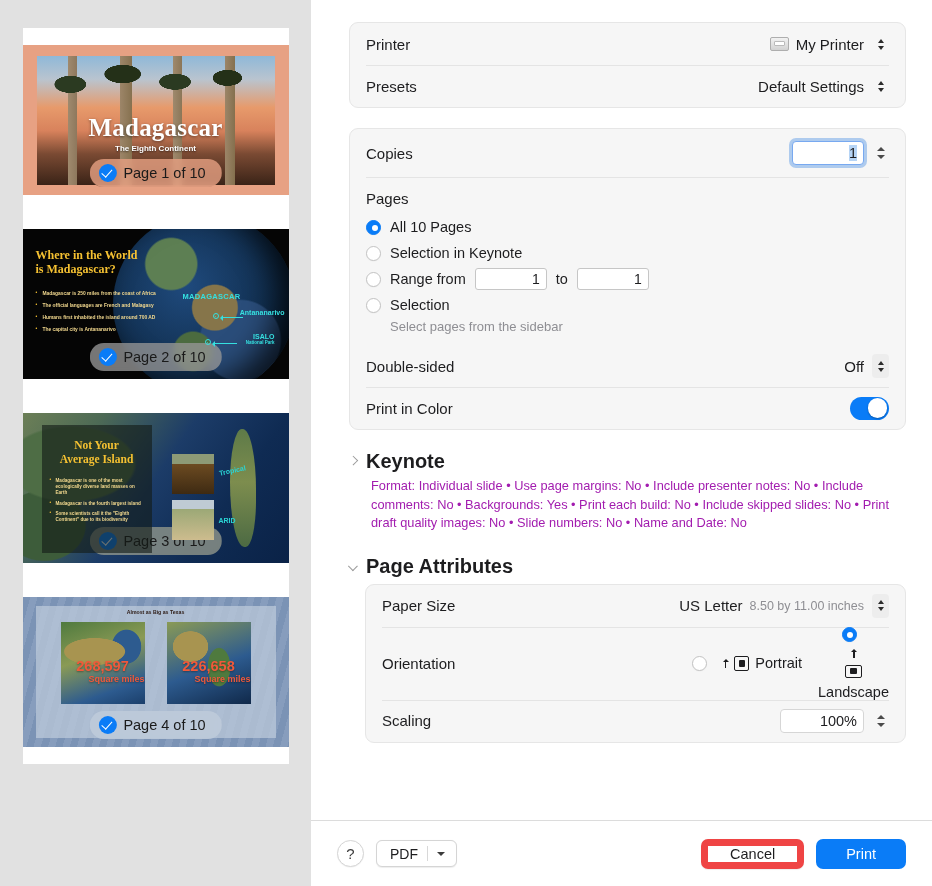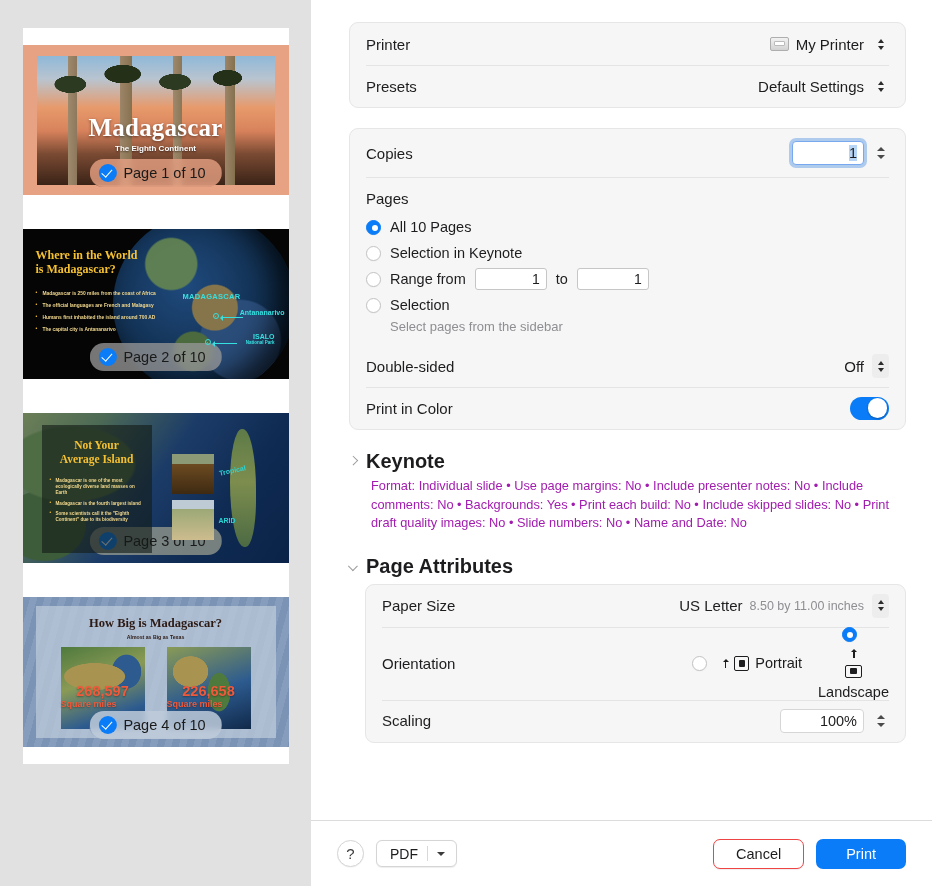--- a/index.html
+++ b/index.html
@@ -191,21 +191,21 @@
       radial-gradient(ellipse 26px 30px at 78% 30%, #2d5b8f 0 55%, transparent 58%),
       linear-gradient(160deg,#4f7a3e,#8a9a55 40%,#2d5b8f 78%,#1b3f6b); }
   .s4 .m2{ background:
       radial-gradient(ellipse 30px 26px at 28% 30%, #a89450 0 58%, transparent 60%),
       radial-gradient(ellipse 20px 34px at 62% 55%, #4f7a3e 0 55%, transparent 58%),
       linear-gradient(160deg,#8a9a55,#2d5b8f 55%,#10294a); }
   .s4 .num{ position:absolute; left:0; right:0; top:44%;
     text-align:center; font-size:14.5px; font-weight:700; color:#f0593a;
     text-shadow:0 1px 2px rgba(0,0,0,.35); }
   .s4 .unit{ position:absolute; left:0; right:0; top:64%;
-    text-align:left; font-size:9px; font-weight:700; color:#f0593a;
+    text-align:right; font-size:9px; font-weight:700; color:#f0593a;
     text-shadow:0 1px 2px rgba(0,0,0,.35); }
   .s4 .badge { background: rgba(190,203,219,.85); }
 
   
   .main { flex:1; height:886px; position:relative; background:#fff; display:flex; flex-direction:column; }
   .scroll { flex:1; overflow:hidden; position:relative; padding: 22px 0 0 12px; }
 
   .group {
     margin: 0 26px 20px 26px;
     background:#f6f6f6;
@@ -301,21 +301,21 @@
     display:flex;align-items:center;justify-content:center;font-size:15px;color:#3c3c3c;
     box-shadow:0 .5px 1px rgba(0,0,0,.07);}
   .pdfbtn{ height:27px;border-radius:6px;background:#fff;border:1px solid #d5d5d5;
     display:flex;align-items:center;padding:0 8px 0 13px;gap:9px;font-size:14px;color:#1d1d1f;
     box-shadow:0 .5px 1px rgba(0,0,0,.07);}
   .pdfbtn .div{width:1px;height:15px;background:#d8d8d8;}
   .pdfbtn .cvd{width:0;height:0;border-left:4px solid transparent;border-right:4px solid transparent;
     border-top:4.6px solid #3c3c3c;margin-right:3px;}
   .btn{ height:30px;border-radius:7px;padding:0 22px;display:flex;align-items:center;
     justify-content:center;font-size:14.5px; }
-  .btn-cancel{ background:#fff;border:1px solid #ef4444;color:#1d1d1f;box-shadow:0 .5px 1px rgba(0,0,0,.07);}
+  .btn-cancel{ background:#fff;border:7px solid #ef4444;color:#1d1d1f;box-shadow:0 .5px 1px rgba(0,0,0,.07);}
   .btn-print{ background:#0a7cf7;color:#fff;font-weight:400;padding:0 30px; }
 
   .orient-opt{ display:flex;align-items:center;gap:6px; }
   .orient-opt + .orient-opt{ margin-left:16px;flex-direction:column; }
   .pg-icon{ width:15px;height:15px;border:1.4px solid #1d1d1f;border-radius:2px;
     position:relative;flex:none; display:flex;align-items:center;justify-content:center;}
   .pg-icon.land{ width:17px;height:13px; }
   .pg-icon .inner{ width:6px;height:7px;background:#1d1d1f;border-radius:1px; }
   .pg-icon.land .inner{ width:7px;height:6px; }
   .uparrow{ width:7px;height:11px;position:relative;flex:none;margin-right:-1px;}
@@ -398,21 +398,20 @@
           <span class="badge-check"></span>
           <span>Page 3 of 10</span>
         </div>
       </div>
     </div>
 
     <div class="thumb-card">
       <div class="slide s4">
         <div class="bg"></div>
         <div class="card">
-          <div class="h">How Big is Madagascar?</div>
           <div class="sub">Almost as Big as Texas</div>
           <div class="maps">
             <div class="m m1">
               <div class="num">268,597</div>
               <div class="unit">Square miles</div>
             </div>
             <div class="m m2">
               <div class="num">226,658</div>
               <div class="unit">Square miles</div>
             </div>

